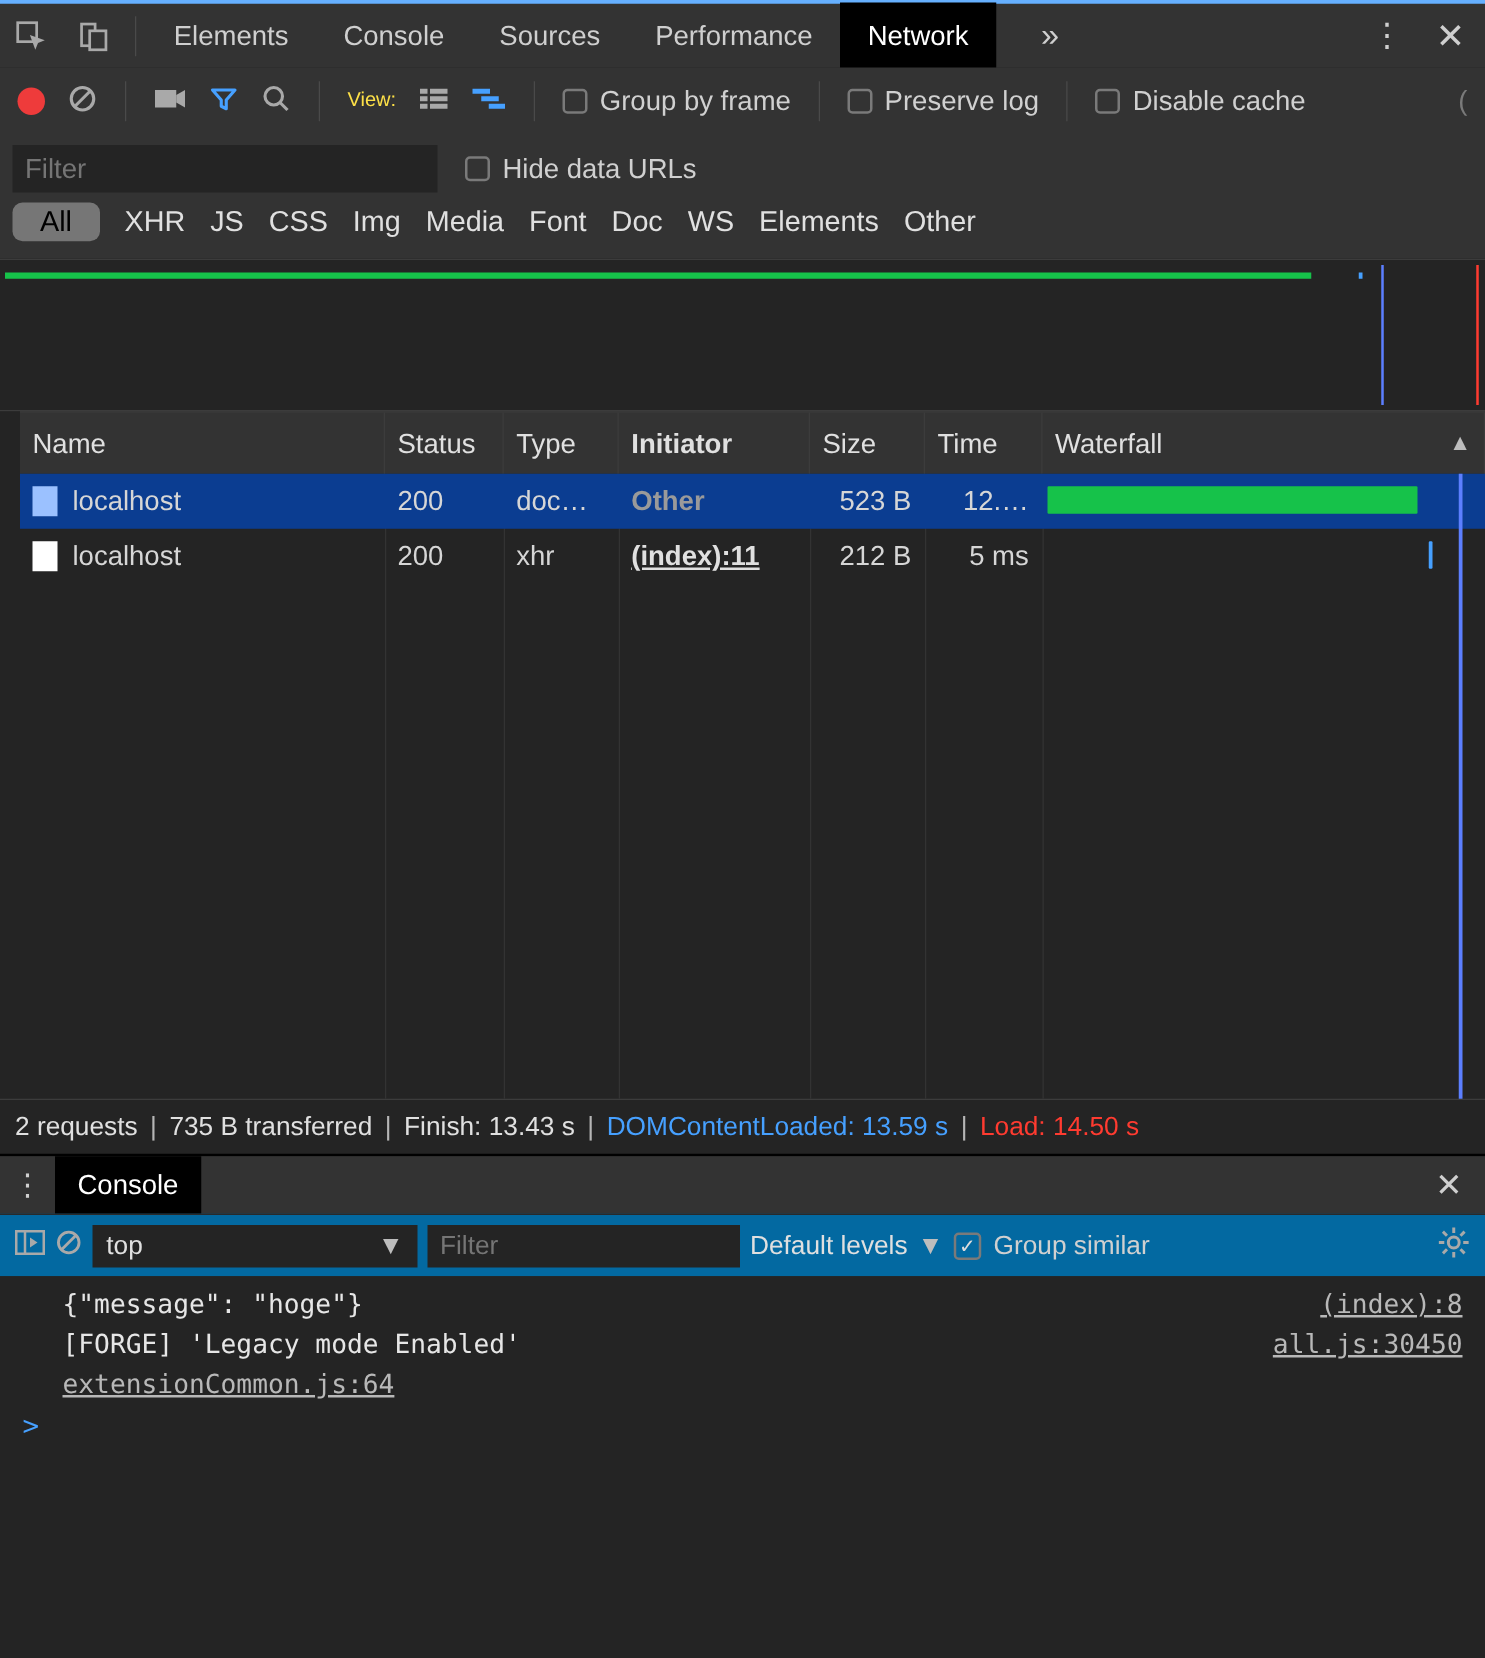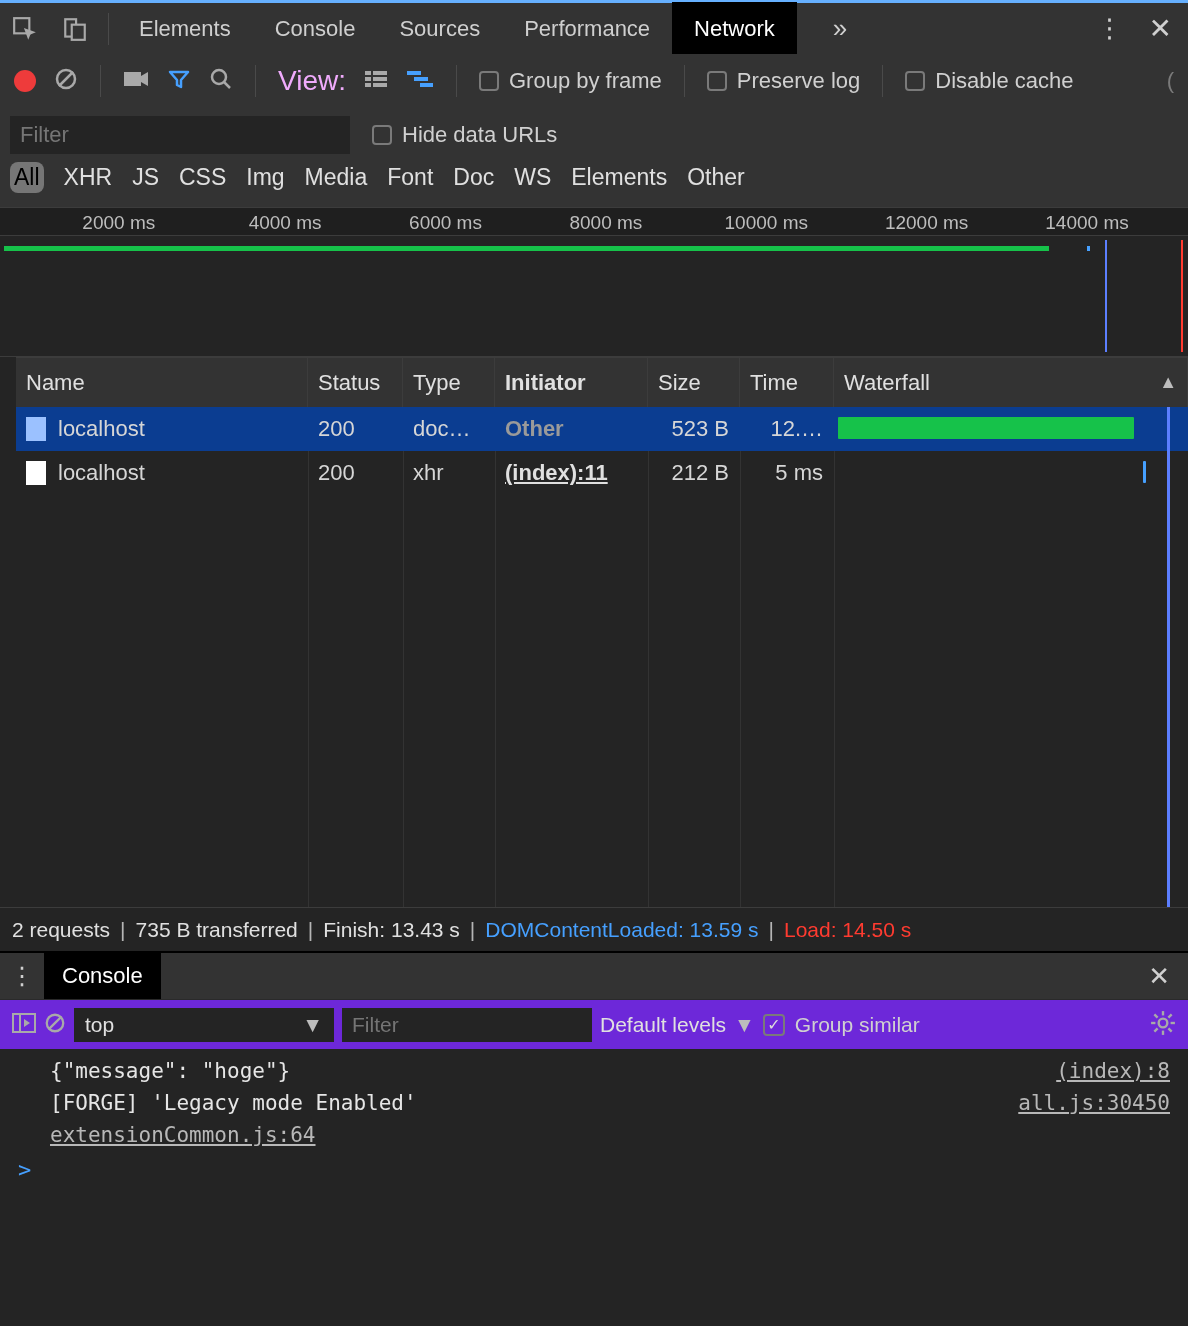--- a/index.html
+++ b/index.html
@@ -13,31 +13,31 @@
 .top-tabs .tab { padding: 0 22px; height:54px; line-height:54px; font-size:22px; color:#cfcfcf; cursor:pointer;}
 .top-tabs .tab.active { background:#000; color:#fff; }
 .top-tabs .spacer { flex:1; }
 .top-tabs .right-controls { display:flex; align-items:center; gap:26px; padding-right:16px;}
 .icon-svg { fill:#a9a9a9; }
 
 
 .net-tb { display:flex; align-items:center; height:54px; background:#333333; gap:18px; padding:0 14px;}
 .rec-dot { width:22px; height:22px; border-radius:50%; background:#ee3b3b;}
 .net-tb .vline { width:1px; height:32px; background:#4a4a4a; margin:0 4px;}
-.view-label { font-size:28px; color:#f0abfc; }
+.view-label { font-size:16px; color:#fde047; }
 .checkbox { width:20px; height:20px; border:2px solid #7a7a7a; border-radius:4px; display:inline-block; flex:none;}
 .check-row { display:flex; align-items:center; gap:10px; font-size:22px; color:#d0d0d0;}
 .overflow-paren { color:#7a7a7a; font-size:22px; margin-left:auto;}
 
 
 .filter-row { background:#333333; padding: 8px 10px 6px 10px; display:flex; flex-direction:column; gap:8px;}
 .filter-top { display:flex; align-items:center; gap:22px;}
 .filter-input { width:340px; height:38px; background:#242424; border:none; padding:0 10px; color:#ddd; font-size:22px; outline:none;}
 .filter-types { display:flex; align-items:center; gap:20px; font-size:23px; color:#e0e0e0; padding-bottom:8px;}
-.filter-types .pill { background:#767676; color:#000; border-radius:8px; padding:2px 4px;}
+.filter-types .pill { background:#767676; color:#000; border-radius:8px; padding:2px 22px;}
 .filter-types .ftype { cursor:pointer;}
 
 
 .overview { background:#1f1f1f; border-top:1px solid #3c3c3c; border-bottom:1px solid #3c3c3c; }
 .ov-ticks { position:relative; height:28px; border-bottom:1px solid #3c3c3c; font-size:19px; color:#bdbdbd;}
 .ov-tick { position:absolute; top:4px; transform:translateX(-50%); }
 .ov-body { position:relative; height:120px; background:#242424; }
 .ov-green { position:absolute; top:10px; left:4px; height:5px; background:#16c24a;}
 .ov-blue { position:absolute; top:4px; width:2px; height:112px; background:#5c7fff;}
 .ov-red  { position:absolute; top:4px; width:2px; height:112px; background:#ff3b30;}
@@ -70,21 +70,21 @@
 .status-bar .pipe{margin:0 10px;color:#b5b5b5;}
 .status-bar .dcl{color:#46a0ff;}
 .status-bar .load{color:#ff3b30;}
 
 
 .drawer{flex:1;display:flex;flex-direction:column;border-top:2px solid #000;}
 .drawer-tabs{height:46px;background:#333333;display:flex;align-items:center;}
 .drawer-tabs .dots{width:44px;text-align:center;}
 .drawer-tabs .dtab{height:46px;line-height:46px;padding:0 18px;background:#000;color:#fff;font-size:22px;}
 .drawer-tabs .spacer{flex:1;}
-.drawer-tb{height:50px;background:#6d28d9;display:flex;align-items:center;gap:8px;padding:0 12px;border-top:1px solid #2a2a2a;}
+.drawer-tb{height:50px;background:#0369a1;display:flex;align-items:center;gap:8px;padding:0 12px;border-top:1px solid #2a2a2a;}
 .ctx-select{background:#242424;border:1px solid transparent;height:34px;min-width:260px;display:flex;align-items:center;justify-content:space-between;padding:0 10px;font-size:21px;color:#e0e0e0;}
 .ctx-select .caret{color:#bdbdbd;}
 .console-filter{background:#242424;border:none;height:34px;width:250px;padding:0 10px;color:#ddd;font-size:21px;outline:none;}
 .levels{display:flex;align-items:center;gap:8px;font-size:21px;color:#e0e0e0;}
 .console-body{flex:1;background:#242424;padding:6px 0;font-family:Menlo,Consolas,monospace;font-size:21px;}
 .console-line{display:flex;justify-content:space-between;padding:4px 18px 4px 50px;color:#e6e6e6;}
 .console-line .src{color:#b8b8b8;text-decoration:underline;cursor:pointer;}
 .prompt{padding:6px 18px;color:#46a0ff;font-family:Menlo,Consolas,monospace;font-size:22px;}
 
 .check-wrap{display:inline-flex;align-items:center;justify-content:center;width:22px;height:22px;border:2px solid #7a7a7a;border-radius:4px;}
@@ -191,29 +191,20 @@
       <span class="ftype">Media</span>
       <span class="ftype">Font</span>
       <span class="ftype">Doc</span>
       <span class="ftype">WS</span>
       <span class="ftype">Elements</span>
       <span class="ftype">Other</span>
     </div>
 </div>
 
 <div class="overview">
-  <div class="ov-ticks" id="ov-ticks">
-      <div class="ov-tick" style="left: 10%;">2000 ms</div>
-      <div class="ov-tick" style="left: 24%;">4000 ms</div>
-      <div class="ov-tick" style="left: 37.5%;">6000 ms</div>
-      <div class="ov-tick" style="left: 51%;">8000 ms</div>
-      <div class="ov-tick" style="left: 64.5%;">10000 ms</div>
-      <div class="ov-tick" style="left: 78%;">12000 ms</div>
-      <div class="ov-tick" style="left: 91.5%;">14000 ms</div>
-    </div>
   <div class="ov-body" id="ov-body">
       <div class="ov-green" style="width: 88%;"></div>
       <div class="ov-bluetiny" style="left: 91.5%;"></div>
       <div class="ov-blue" style="left: 93%;"></div>
       <div class="ov-red" style="left: 99.4%;"></div>
     </div>
 </div>
 
 <div class="req-table">
   <div class="req-head">

